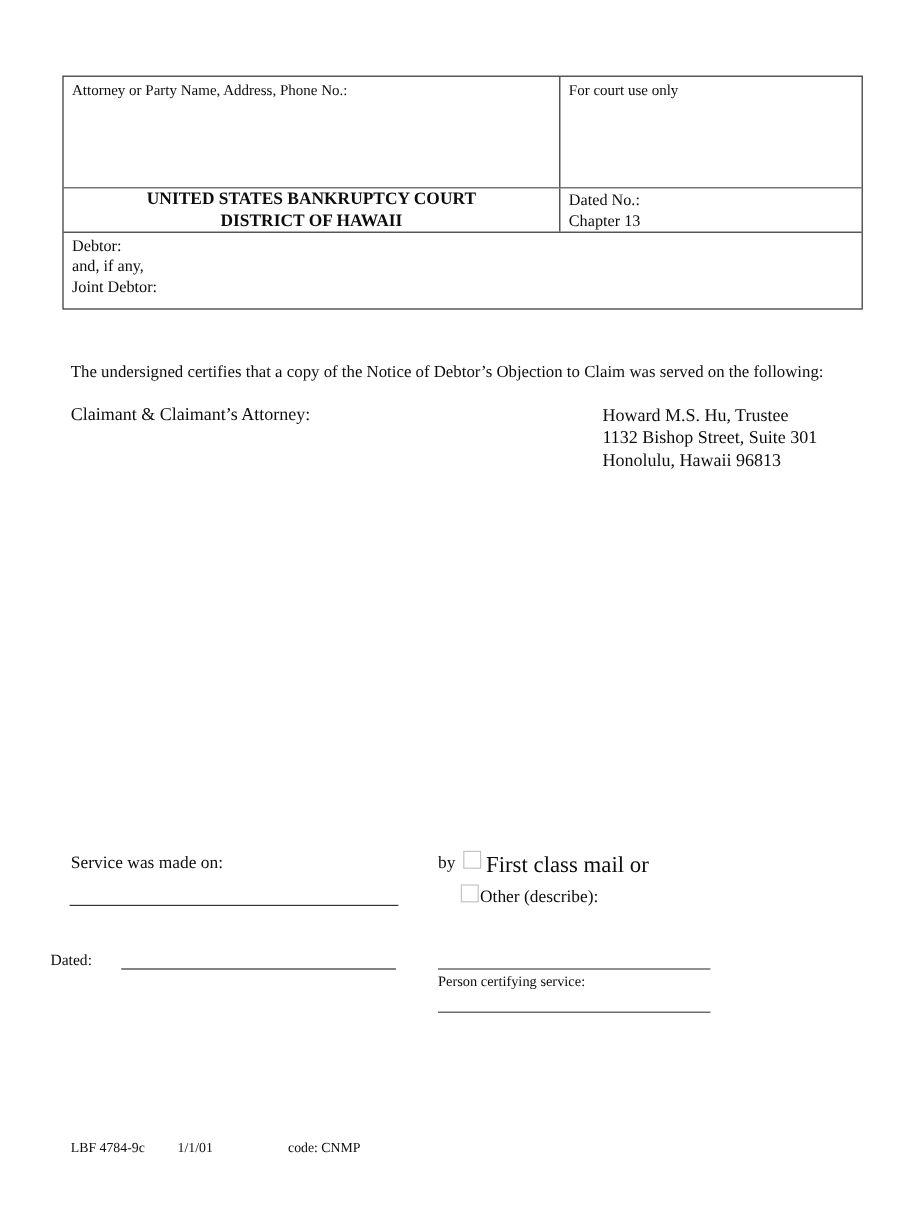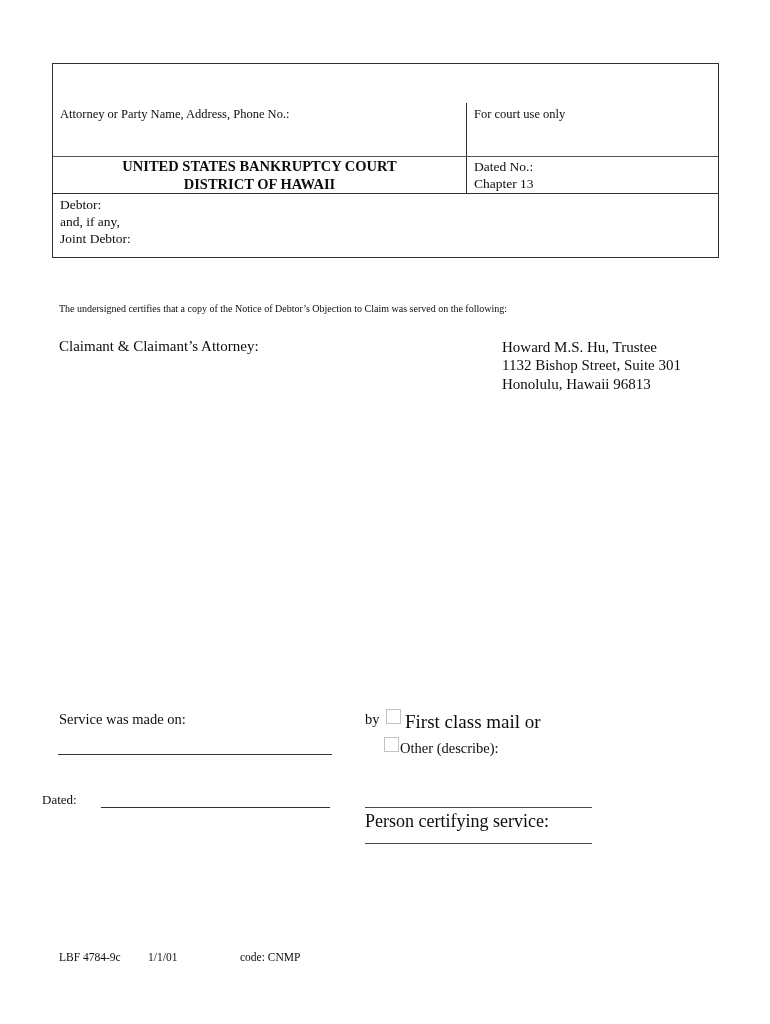--- a/index.html
+++ b/index.html
@@ -30,21 +30,21 @@
   .ht-row { display: flex; width: 100%; }
   .ht-row1 { height: 93px; border-bottom: 1px solid #555; }
   .ht-row2 { height: 37px; border-bottom: 1px solid #2f2f2f; }
   .ht-row3 { height: 63px; }
   .ht-cell-left {
     width: 414px;
     border-right: 1px solid #2f2f2f;
     padding: 3px 7px;
   }
   .ht-cell-right { flex: 1; padding: 3px 7px; }
-  .small-label { font-size: 12.5px; line-height: 16px; margin-top: 39px; }
+  .small-label { font-size: 12.5px; line-height: 16px; }
   .court-name {
     text-align: center;
     font-weight: bold;
     font-size: 14.5px;
     line-height: 18px;
     padding-top: 0;
   }
   .case-cell { font-size: 13.5px; line-height: 17px; padding-top: 1px; }
   .debtor-cell { font-size: 13.5px; line-height: 17px; padding: 2px 7px; }
 
@@ -55,21 +55,21 @@
     top: 267px;
     font-weight: bold;
     font-size: 16px;
     white-space: pre-wrap;
     letter-spacing: 0.1px;
   }
   .certify-text {
     position: absolute;
     left: 59px;
     top: 303px;
-    font-size: 10px;
+    font-size: 14px;
     white-space: nowrap;
   }
   .claimant-label {
     position: absolute;
     left: 59px;
     top: 338px;
     font-size: 15px;
   }
   .trustee-block {
     position: absolute;
@@ -97,21 +97,21 @@
   }
   .cb-firstclass { left: 386px; top: 709px; }
   .cb-other      { left: 384px; top: 737px; }
   .firstclass-label { position: absolute; left: 405px; top: 711px; font-size: 19px; }
   .other-label      { position: absolute; left: 400px; top: 740px; font-size: 14.5px; }
 
   
   .dated-label { position: absolute; left: 42px; top: 792px; font-size: 13px; }
   .line-dated  { left: 101px; top: 807px; width: 229px; }
   .line-sign1  { left: 365px; top: 807px; width: 227px; border-top-color: #4a4a4a; }
-  .person-label { position: absolute; left: 365px; top: 811px; font-size: 18px; }
+  .person-label { position: absolute; left: 365px; top: 811px; font-size: 12px; }
   .line-sign2  { left: 365px; top: 843px; width: 227px; border-top-color: #4a4a4a; }
 
   
   .footer-item { position: absolute; top: 951px; font-size: 11.5px; }
   .f-form { left: 59px; }
   .f-date { left: 148px; }
   .f-code { left: 240px; }
 </style>
 </head>
 <body>

